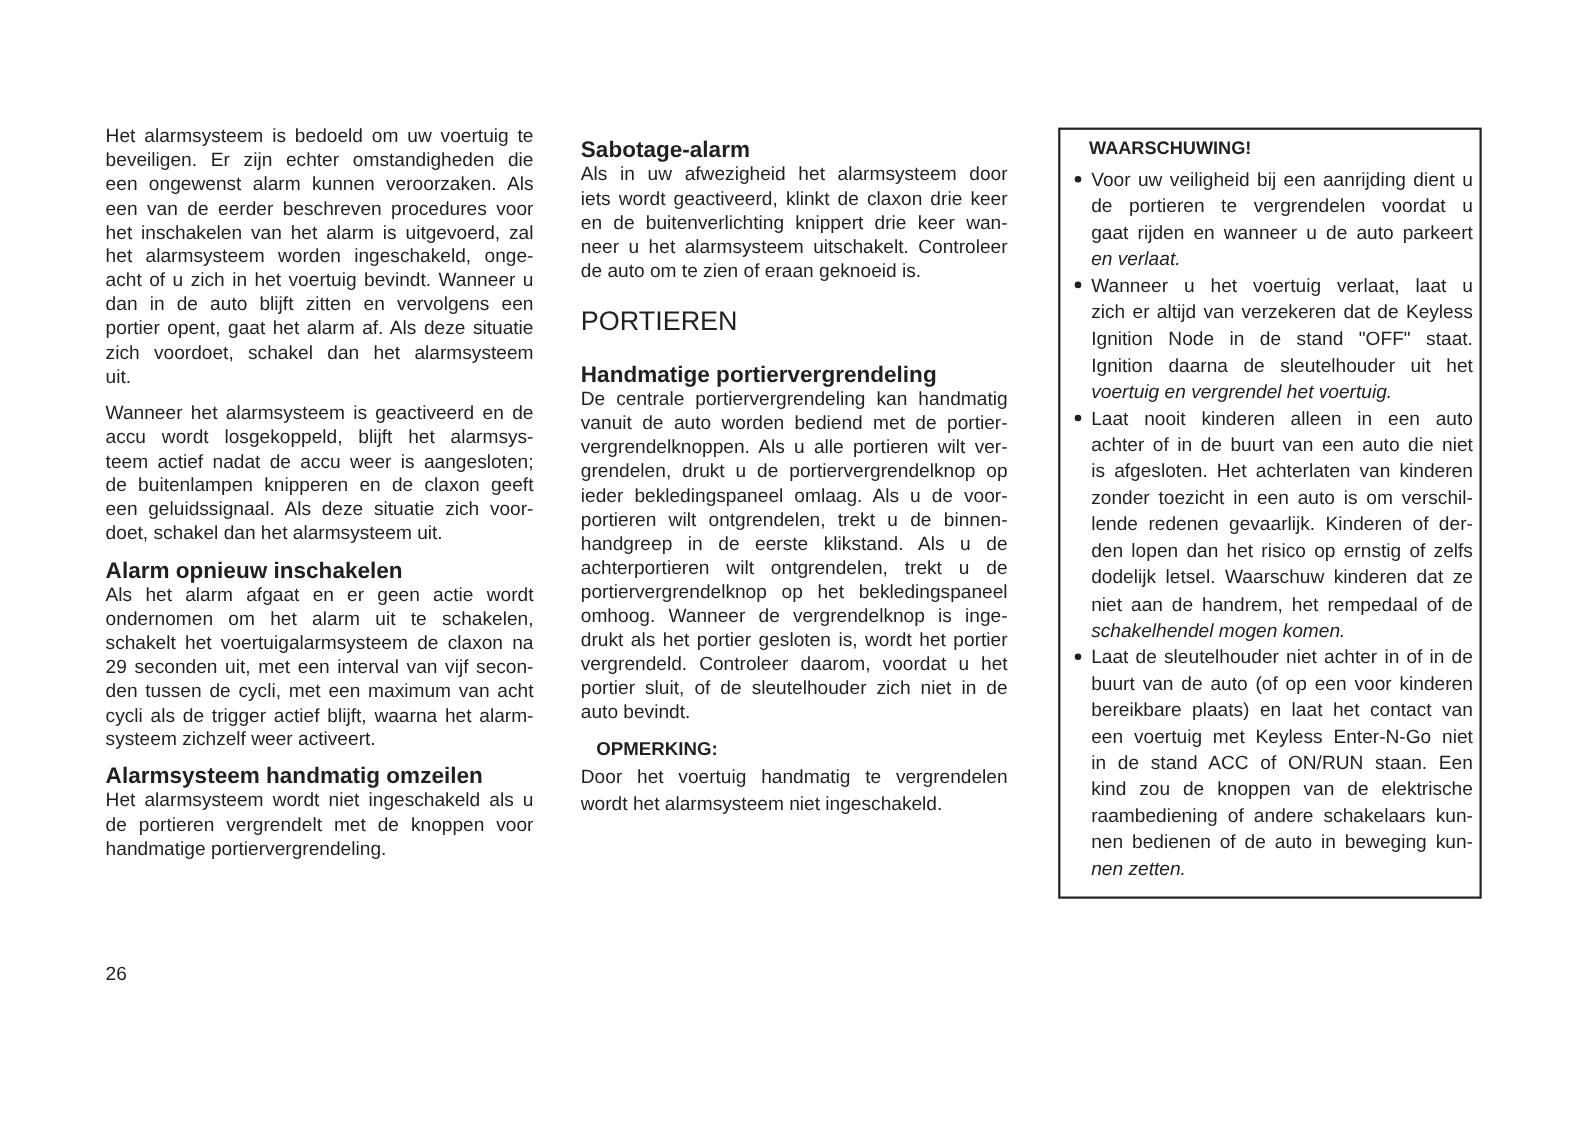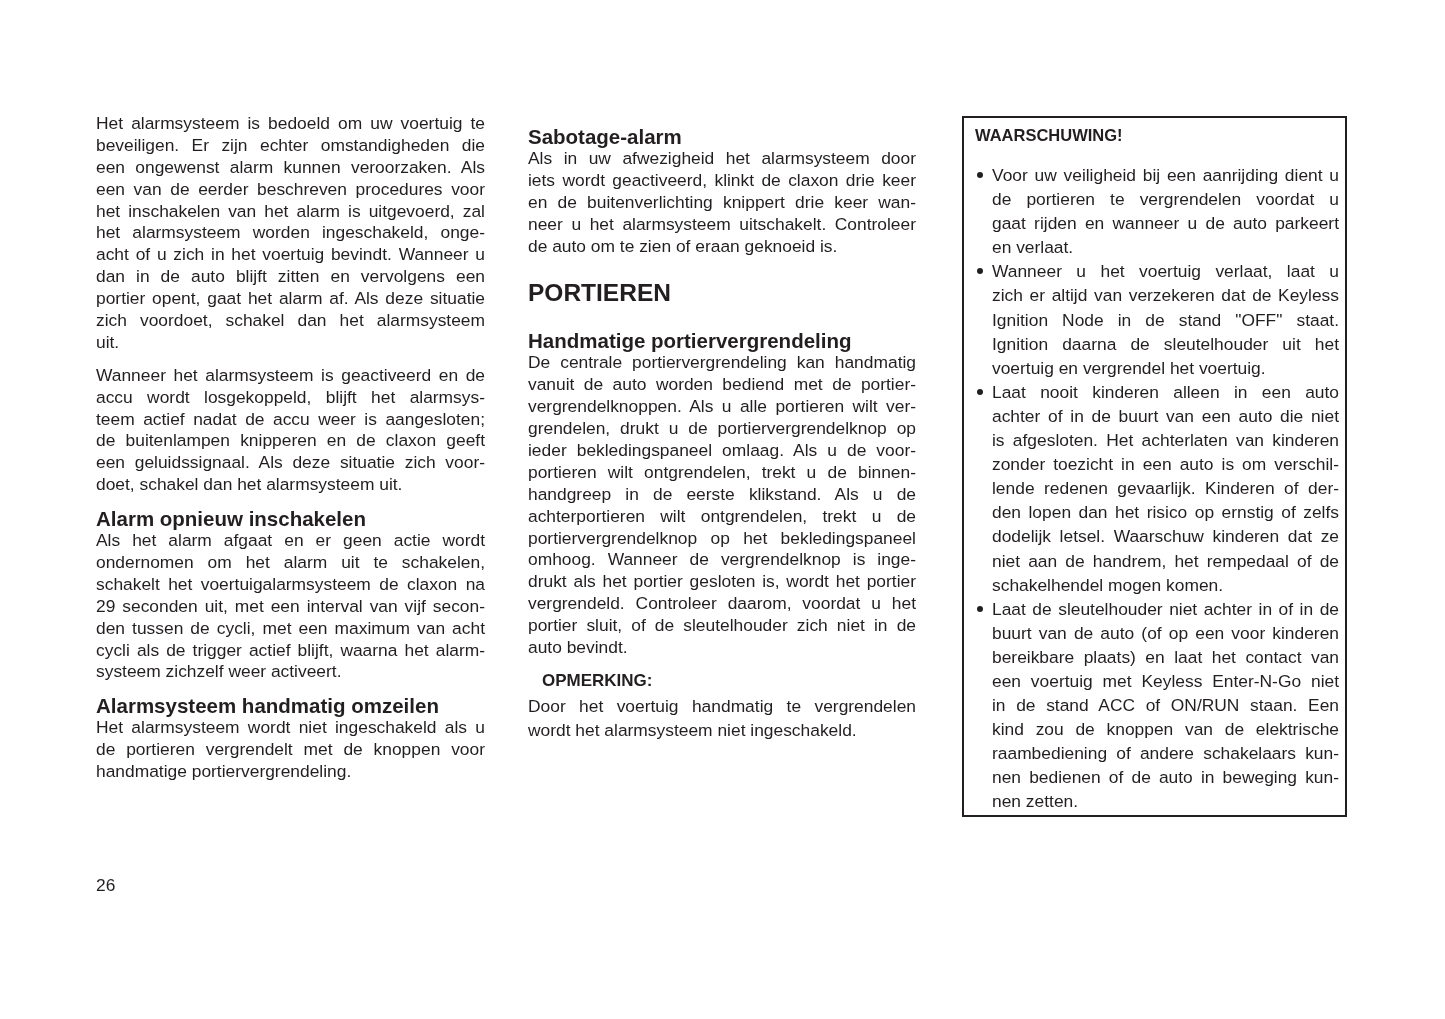--- a/index.html
+++ b/index.html
@@ -6,31 +6,31 @@
   body { width: 1445px; height: 1019px; position: relative; overflow: hidden;
          font-family: "Liberation Sans", sans-serif; color: #231f20; }
   .col { position: absolute; top: 113px; }
   .col1 { left: 96px; width: 389px; }
   .col2 { left: 528px; width: 388px; }
   .line { display: block; font-size: 17.4px; line-height: 21.9px; height: 21.9px;
           white-space: nowrap; text-align: justify; text-align-last: justify; }
   .line.last { text-align-last: left; }
   .para { margin: 0 0 11px 0; }
   .h2 { font-weight: bold; font-size: 20.5px; line-height: 23px; margin-top: 8px; white-space: nowrap; }
-  .h1 { font-weight: bold; font-size: 24.5px; line-height: 28px; margin: 22px 0 22px 0; white-space: nowrap; }
+  .h1 { font-weight: normal; font-size: 24.5px; line-height: 28px; margin: 22px 0 22px 0; white-space: nowrap; }
   .h3 { font-weight: bold; font-size: 17px; line-height: 22px; margin: 10px 0 2px 14px; white-space: nowrap; }
   .warn-box { position: absolute; left: 962px; top: 116px; width: 385px; height: 701px;
               border: 2.5px solid #231f20; box-sizing: border-box; }
-  .warn-title { position: absolute; left: 11px; top: 6px; font-weight: bold; font-size: 16.5px; line-height: 22px; text-align: right; }
-  .warn-list { position: absolute; left: 10px; top: 33px; width: 365px; margin-top: 12px; }
+  .warn-title { position: absolute; left: 26px; top: 6px; font-weight: bold; font-size: 16.5px; line-height: 22px; text-align: right; }
+  .warn-list { position: absolute; left: 10px; top: 33px; width: 365px; }
   .bullet { position: relative; padding-left: 18px; margin-bottom: 0; }
   .bullet-dot { position: absolute; left: 3px; top: 9px; width: 6px; height: 6px; border-radius: 50%; background: #231f20; }
   .wline { display: block; font-size: 17.4px; line-height: 24.1px; height: 24.1px; white-space: nowrap;
            text-align: justify; text-align-last: justify; }
-  .wline.last { text-align-last: left; }
+  .wline.last { text-align-last: left; font-style: italic; }
   .page-number { position: absolute; left: 96px; top: 875px; font-size: 17.4px; }
 </style>
 </head>
 <body>
 
 <div class="col col1">
   <div class="para">
     <span class="line">Het alarmsysteem is bedoeld om uw voertuig te</span>
     <span class="line">beveiligen. Er zijn echter omstandigheden die</span>
     <span class="line">een ongewenst alarm kunnen veroorzaken. Als</span>

